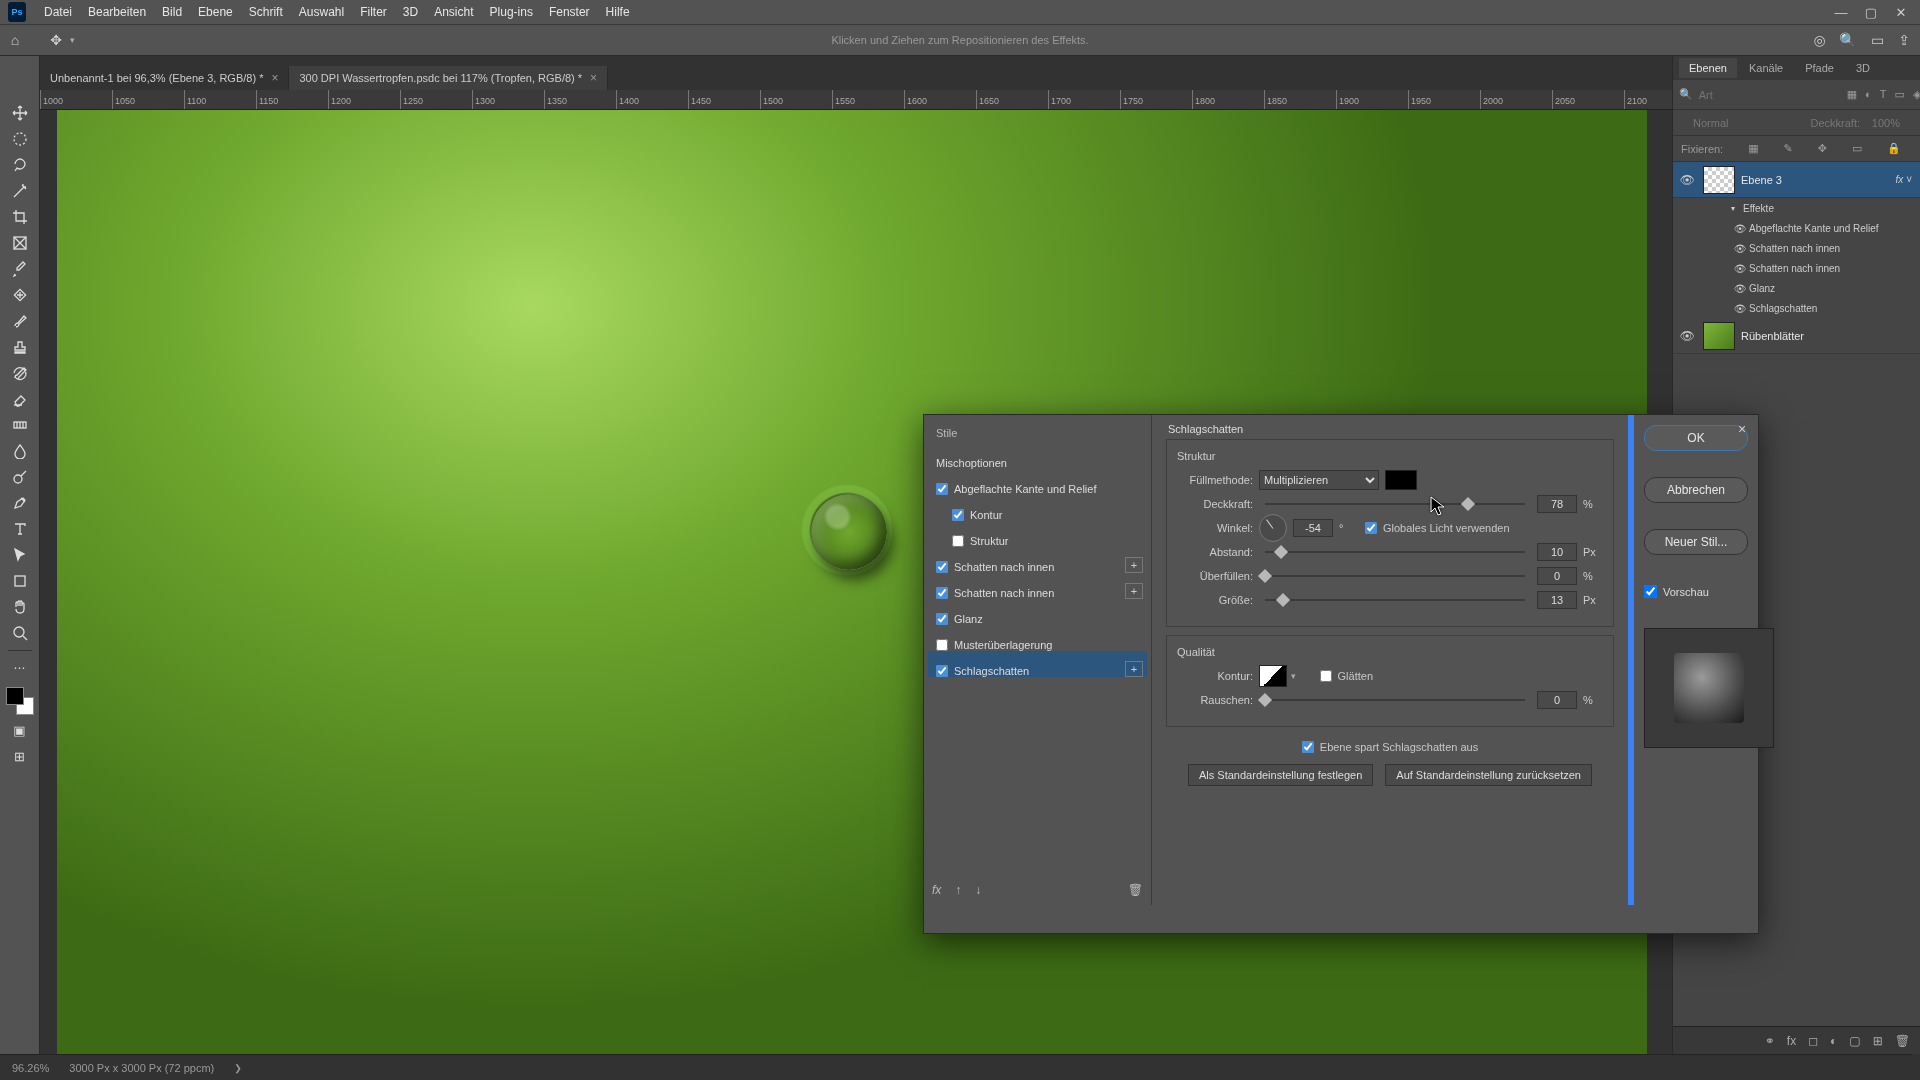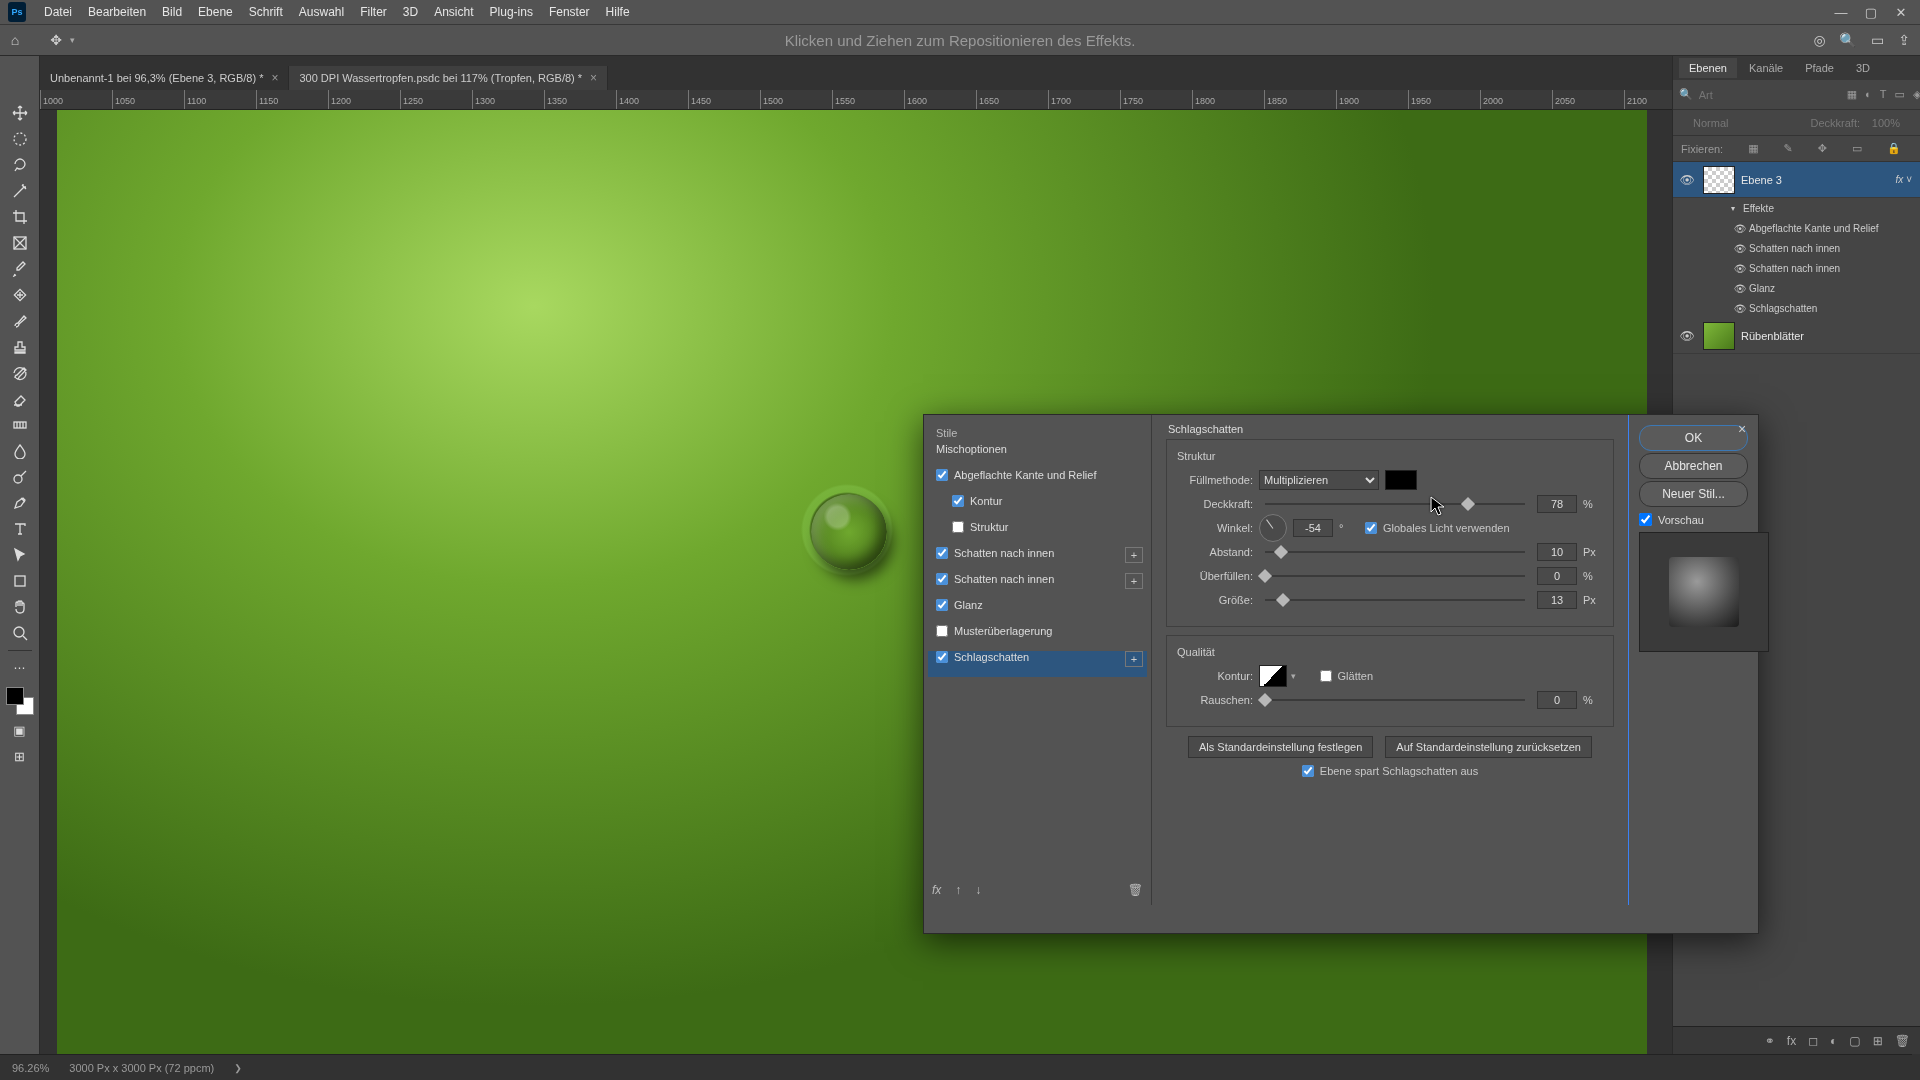--- a/index.html
+++ b/index.html
@@ -9,21 +9,21 @@
 #menubar { position: absolute; left: 0; top: 0; right: 0; height: 24px; background: #535353; display: flex; align-items: center; padding-left: 8px; }
 #menubar .ps-logo { width: 18px; height: 20px; background: #001e36; border-radius: 3px; margin-right: 10px; display:flex;align-items:center;justify-content:center;color:#31a8ff;font-weight:bold;font-size:9px;}
 #menubar .menu-item { padding: 0 8px; color: #e6e6e6; font-size: 12px; line-height: 24px; }
 #winctrl { position: absolute; right: 4px; top: 0; height: 24px; display: flex; }
 #winctrl div { width: 30px; height: 24px; display: flex; align-items: center; justify-content: center; color: #ccc; font-size: 13px;}
 
 
 #optionsbar { position: absolute; left: 0; top: 24px; right: 0; height: 32px; background: #535353; border-top: 1px solid #383838; border-bottom: 1px solid #2a2a2a; display: flex; align-items: center; }
 #optionsbar .home { width: 30px; text-align: center; font-size: 14px; color: #ccc; }
 #optionsbar .tool-icn { width: 24px; height: 24px; margin-left: 14px; display:flex;align-items:center;justify-content:center;color:#ccc;font-size:14px;}
-#optionsbar .hint { position: absolute; left: 50%; transform: translateX(-50%); color: #999; font-size: 15px; }
+#optionsbar .hint { position: absolute; left: 50%; transform: translateX(-50%); color: #999; font-size: 11px; }
 #optionsbar .right-icons { position:absolute; right:10px; display:flex; gap:14px; color:#ccc; font-size:14px;}
 
 
 #doctabs { position: absolute; left: 40px; top: 66px; height: 24px; display: flex; align-items: flex-end; }
 .doc-tab { height: 24px; padding: 0 10px; display: flex; align-items: center; gap: 8px; font-size: 11px; color: #ccc; border-right: 1px solid #2a2a2a; background: #3f3f3f;}
 .doc-tab.active { background: #323232; }
 .doc-tab .close { color: #999; font-size: 12px; }
 
 
 #toolbar { position: absolute; left: 0; top: 56px; bottom: 26px; width: 40px; background: #535353; border-right: 1px solid #2a2a2a; padding-top: 44px; display: flex; flex-direction: column; align-items: center; gap: 0;}
@@ -87,21 +87,21 @@
 
 
 #dialog { position: absolute; left: 923px; top: 414px; width: 836px; height: 520px; background: #535353; border: 1px solid #2a2a2a; box-shadow: 0 8px 32px rgba(0,0,0,.6); }
 #dlg-title { height: 28px; background: #535353; color: #ddd; font-size: 12px; padding-left: 10px; display: flex; align-items: center; border-bottom: 1px solid #3a3a3a;}
 #dlg-close { position: absolute; right: 6px; top: 4px; width: 20px; height: 20px; color: #ccc; text-align: center; line-height: 20px; font-size: 14px;}
 #dlg-body { display: flex; height: calc(100% - 28px); }
 
 
 #style-list { width: 228px; background: #535353; border-right: 1px solid #3a3a3a; padding: 8px 4px; position: relative;}
 .style-head { color: #bbb; font-size: 11px; padding: 4px 8px;}
-.style-item { display: flex; align-items: flex-start; height: 26px; padding: 0 4px 0 8px; color: #ddd; font-size: 11px; gap: 6px;}
+.style-item { display: flex; align-items: flex-end; height: 26px; padding: 0 4px 0 8px; color: #ddd; font-size: 11px; gap: 6px;}
 .style-item.indent { padding-left: 24px; }
 .style-item.selected { background: #2d567f; }
 .style-item input[type=checkbox]{ width:12px;height:12px; accent-color:#4a90d9;}
 .style-item .plus { margin-left: auto; width: 18px; height: 16px; border: 1px solid #777; color: #ccc; text-align: center; line-height: 14px; font-size: 11px;}
 #style-foot { position:absolute; bottom:8px; left:8px; right:8px; display:flex; gap:14px; color:#bbb; font-size:12px; align-items:center;}
 #style-foot .trash{margin-left:auto;}
 
 
 #settings { flex: 1; padding: 8px 14px; position: relative; }
 #settings fieldset { border: 1px solid #3f3f3f; margin-bottom: 8px; padding: 8px 10px 14px; }
@@ -117,21 +117,21 @@
 .row .slider .thumb { position: absolute; top: 2px; width: 10px; height: 10px; background: #b8b8b8; transform: translateX(-50%) rotate(45deg);}
 .row .num { width: 40px; height: 18px; background: #4a4a4a; border: 1px solid #333; color: #ddd; text-align: center; font-size: 11px;}
 .row .unit { width: 20px; color: #ccc; font-size: 11px;}
 .angle-dial { width: 28px; height: 28px; border: 1px solid #777; border-radius: 50%; position: relative; background: #4a4a4a;}
 .angle-dial::after { content: ""; position: absolute; left: 50%; top: 50%; width: 11px; height: 1px; background: #ccc; transform-origin: left center; transform: rotate(234deg);}
 .contour-sw { width: 28px; height: 22px; background: linear-gradient(135deg,#fff 0 50%, #000 50% 100%); border: 1px solid #222;}
 .row input[type=checkbox]{width:12px;height:12px;accent-color:#4a90d9;}
 .btn-sm { height: 22px; padding: 0 10px; background: #4a4a4a; border: 1px solid #333; color: #ddd; font-size: 11px; display:inline-flex;align-items:center;}
 
 
-#dlg-right { width: 130px; padding: 10px; background: #535353; border-left: 1px solid #3b82f6; display: flex; flex-direction: column; gap: 2px;}
+#dlg-right { width: 130px; padding: 10px; background: #535353; border-left: 6px solid #3b82f6; display: flex; flex-direction: column; gap: 26px;}
 .dlg-btn { height: 26px; border: 1px solid #333; background: #5a5a5a; color: #e6e6e6; font-size: 12px; border-radius: 12px; display: flex; align-items: center; justify-content: center;}
 .dlg-btn.primary { border: 1px solid #3b78b5; }
 .preview-chk { display: flex; align-items: center; gap: 6px; color: #ddd; font-size: 11px; margin-top: 4px;}
 .preview-box { width: 130px; height: 120px; background: #3a3a3a; border: 1px solid #222; margin-top: 4px; display:flex;align-items:center;justify-content:center;}
 .preview-box .inner{width:70px;height:70px;background:radial-gradient(circle at 40% 35%, #9a9a9a 0%, #4a4a4a 60%, #1a1a1a 100%);border-radius:4px;}
 
 
 #cursor { position: absolute; left: 1430px; top: 496px; width: 16px; height: 22px; z-index: 9999; pointer-events: none;}
 #cursor svg { filter: drop-shadow(0 0 1px #000);}
 
@@ -550,27 +550,27 @@
         <div class="row">
           <span class="lbl">Rauschen:</span>
           <div class="slider">
               <div class="track"></div>
               <div class="thumb" style="left:0%"></div>
             </div>
           <input class="num" value="0" style="">
           <span class="unit">%</span>
         </div>
       </fieldset>
+      <div class="row" style="justify-content:center">
+        <input type="checkbox" checked="" style="">
+        <span>Ebene spart Schlagschatten aus</span>
+      </div>
       <div class="row" style="justify-content:center;gap:12px;margin-top:4px">
         <div class="btn-sm">Als Standardeinstellung festlegen</div>
         <div class="btn-sm">Auf Standardeinstellung zurücksetzen</div>
-      </div>
-      <div class="row" style="justify-content:center">
-        <input type="checkbox" checked="" style="">
-        <span>Ebene spart Schlagschatten aus</span>
       </div>
     </div>
 
     <div id="dlg-right">
       <div class="dlg-btn primary">OK</div>
       <div class="dlg-btn">Abbrechen</div>
       <div class="dlg-btn">Neuer Stil...</div>
       <label class="preview-chk">
         <input type="checkbox" checked="" style="">
         <span>Vorschau</span>

